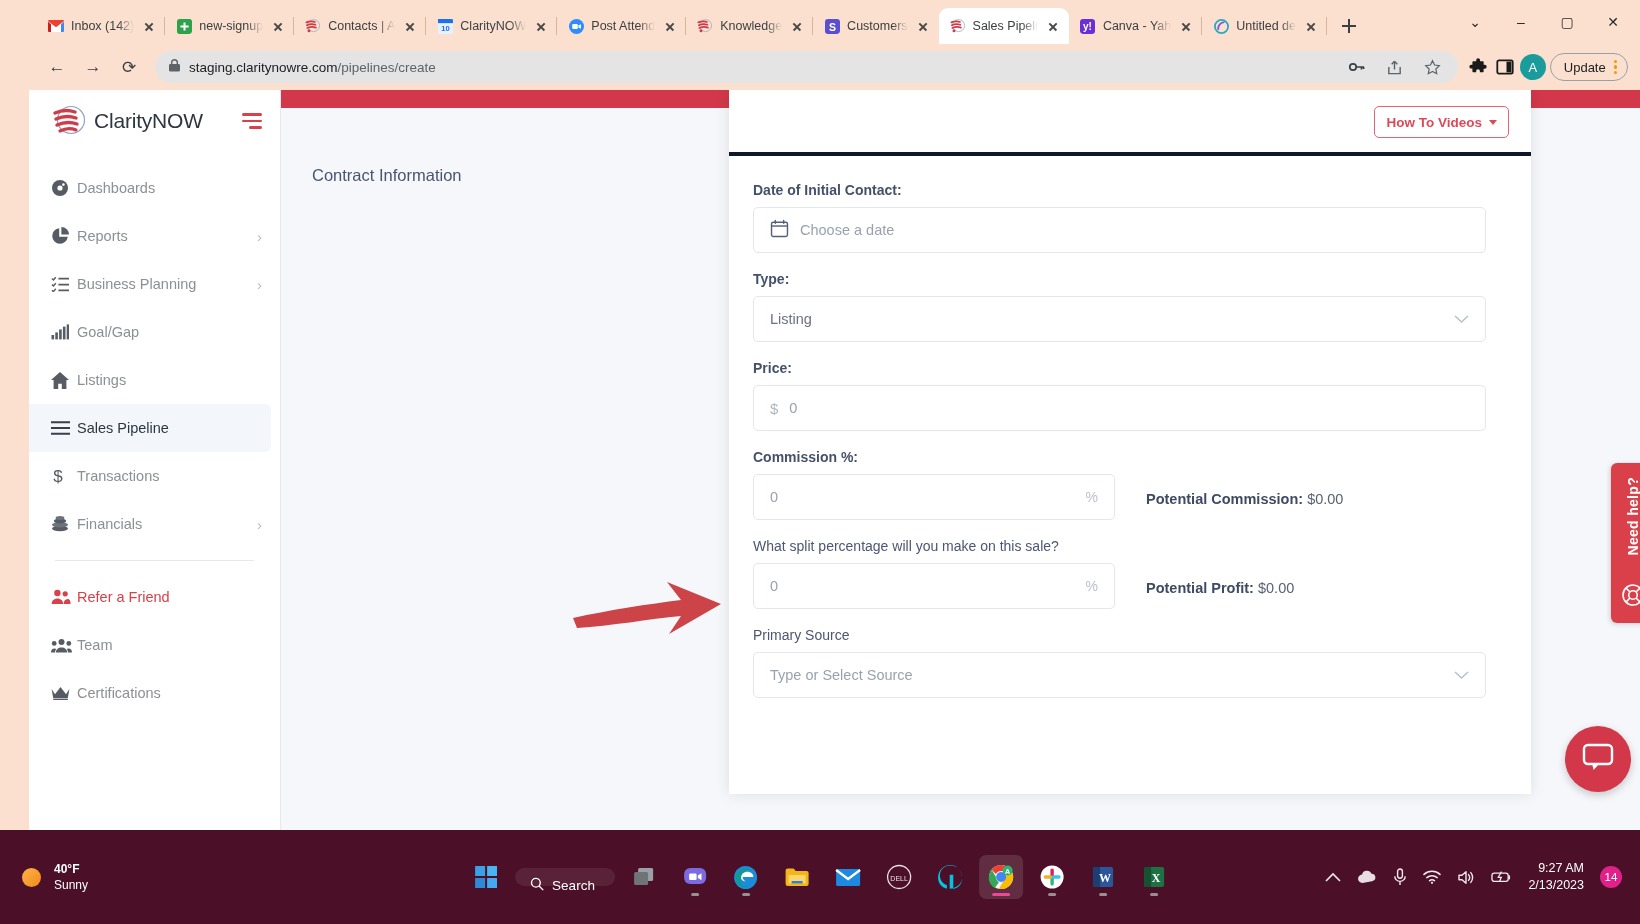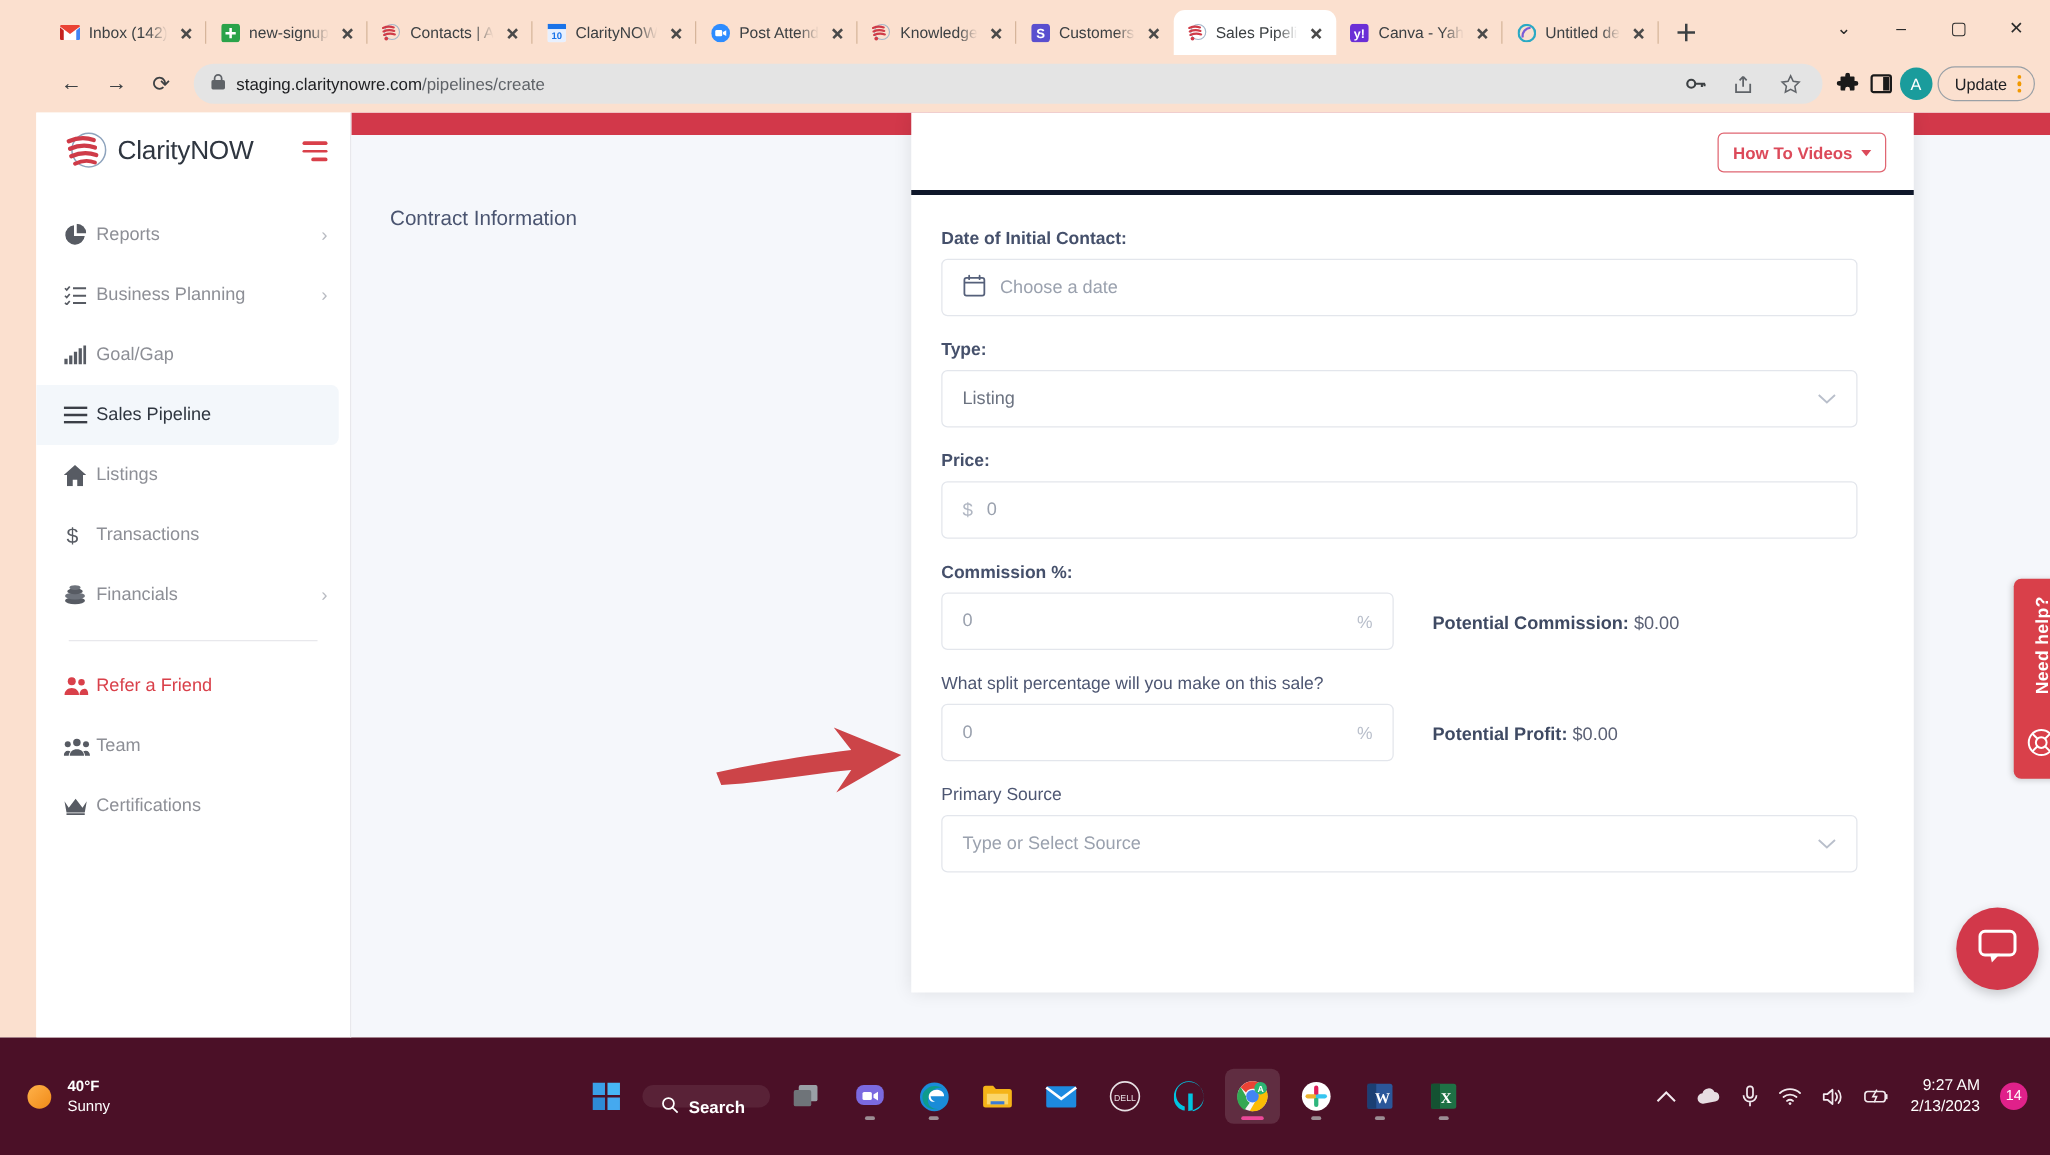--- a/index.html
+++ b/index.html
@@ -220,21 +220,21 @@
   .weather .wx { font-size: 12px; line-height: 1.35; }
   .weather .wx b { font-weight: bold; }
   .tb-center { position: absolute; left: 50%; transform: translateX(-50%); display: flex; align-items: center; gap: 7px; }
   .tbi { width: 44px; height: 44px; display: flex; align-items: center; justify-content: center; position: relative; border-radius: 7px; }
   .tbi.active-app { background: rgba(255,255,255,0.12); }
   .tbi .dot { position: absolute; bottom: 3px; left: 50%; transform: translateX(-50%); width: 8px; height: 3px; border-radius: 2px; background: #9c8d94; }
   .tbi .dot.pink { width: 18px; background: #ec4899; }
   .searchbox {
     height: 18px; border-radius: 17px; background: rgba(255,255,255,0.08);
     display: flex; align-items: center; gap: 8px; padding: 16px 20px 0 15px;
-    font-size: 13.5px; color: #fff; font-weight: bold;
+    font-size: 13.5px; color: #fff;
   }
   .tb-right { margin-left: auto; display: flex; align-items: center; gap: 16px; padding-right: 18px; }
   .tray-i { display: flex; align-items: center; justify-content: center; color: #f2e9ee; }
   .clock { text-align: right; font-size: 12.5px; line-height: 1.4; }
   .badge-14 { width: 22px; height: 22px; border-radius: 50%; background: #e0218a; color: #fff; font-size: 11.5px; display: flex; align-items: center; justify-content: center; }
 </style>
 </head>
 <body>
 
 <div class="browser">
@@ -430,20 +430,30 @@
         <span class="hamburger">
             <i></i>
             <i></i>
             <i></i>
           </span>
       </div>
       <nav class="nav" id="nav-primary">
           <div class="nav-item">
             <span class="ni-icon">
               <svg width="18" height="18" viewBox="0 0 18 18">
+                <circle cx="9" cy="9" r="8" fill="#575b63"></circle>
+                <circle cx="9" cy="9" r="2.6" fill="#fff"></circle>
+                <circle cx="12.4" cy="5.6" r="1.3" fill="#fff"></circle>
+              </svg>
+            </span>
+            <span class="ni-label">Dashboards</span>
+          </div>
+          <div class="nav-item">
+            <span class="ni-icon">
+              <svg width="18" height="18" viewBox="0 0 18 18">
                 <path d="M8.2 1.2A7.8 7.8 0 1 0 16.8 9.8H8.2z" fill="#575b63"></path>
                 <path d="M10.4 0A7.8 7.8 0 0 1 18 7.6h-7.6z" fill="#575b63"></path>
               </svg>
             </span>
             <span class="ni-label">Reports</span>
             <span class="ni-caret">›</span>
           </div>
           <div class="nav-item">
             <span class="ni-icon">
               <svg width="18" height="16" viewBox="0 0 18 16">
@@ -459,35 +469,35 @@
               <svg width="18" height="16" viewBox="0 0 18 16">
                 <rect x="0.5" y="11" width="2.6" height="4.4" fill="#575b63"></rect>
                 <rect x="4.3" y="8.4" width="2.6" height="7" fill="#575b63"></rect>
                 <rect x="8.1" y="5.4" width="2.6" height="10" fill="#575b63"></rect>
                 <rect x="11.9" y="2.6" width="2.6" height="12.8" fill="#575b63"></rect>
                 <rect x="15.7" y="0.4" width="2.3" height="15" fill="#575b63"></rect>
               </svg>
             </span>
             <span class="ni-label">Goal/Gap</span>
           </div>
+          <div class="nav-item">
+            <span class="ni-icon">
+              <svg width="18" height="17" viewBox="0 0 18 17">
+                <path d="M9 0 0 8h2.6v9h4.6v-5.2h3.6V17h4.6V8H18z" fill="#575b63"></path>
+              </svg>
+            </span>
+            <span class="ni-label">Listings</span>
+          </div>
           <div class="nav-item active">
             <span class="ni-icon">
               <svg width="19" height="14" viewBox="0 0 19 14">
                 <path d="M0 1.2h19M0 7h19M0 12.8h19" stroke="#3b3f47" stroke-width="1.9"></path>
               </svg>
             </span>
             <span class="ni-label">Sales Pipeline</span>
-          </div>
-          <div class="nav-item">
-            <span class="ni-icon">
-              <svg width="18" height="17" viewBox="0 0 18 17">
-                <path d="M9 0 0 8h2.6v9h4.6v-5.2h3.6V17h4.6V8H18z" fill="#575b63"></path>
-              </svg>
-            </span>
-            <span class="ni-label">Listings</span>
           </div>
           <div class="nav-item">
             <span class="ni-icon">
               <svg width="14" height="18" viewBox="0 0 14 18">
                 <text x="7" y="15" text-anchor="middle" font-size="17" font-family="Liberation Sans, sans-serif" fill="#575b63">$</text>
               </svg>
             </span>
             <span class="ni-label">Transactions</span>
           </div>
           <div class="nav-item">

